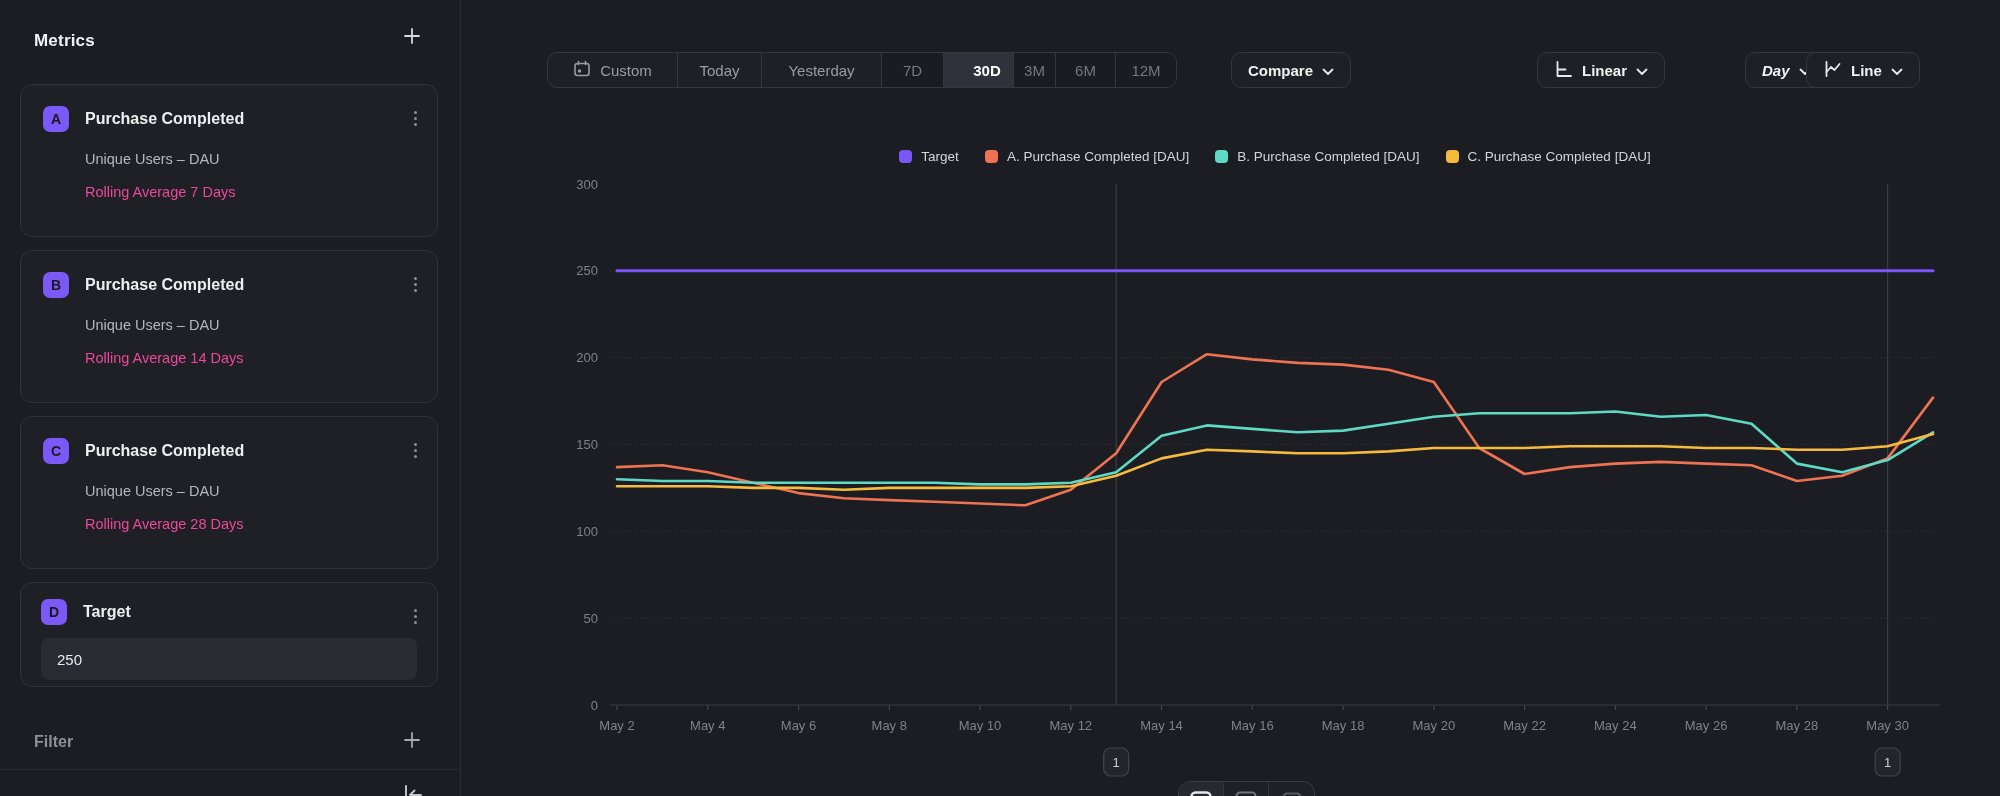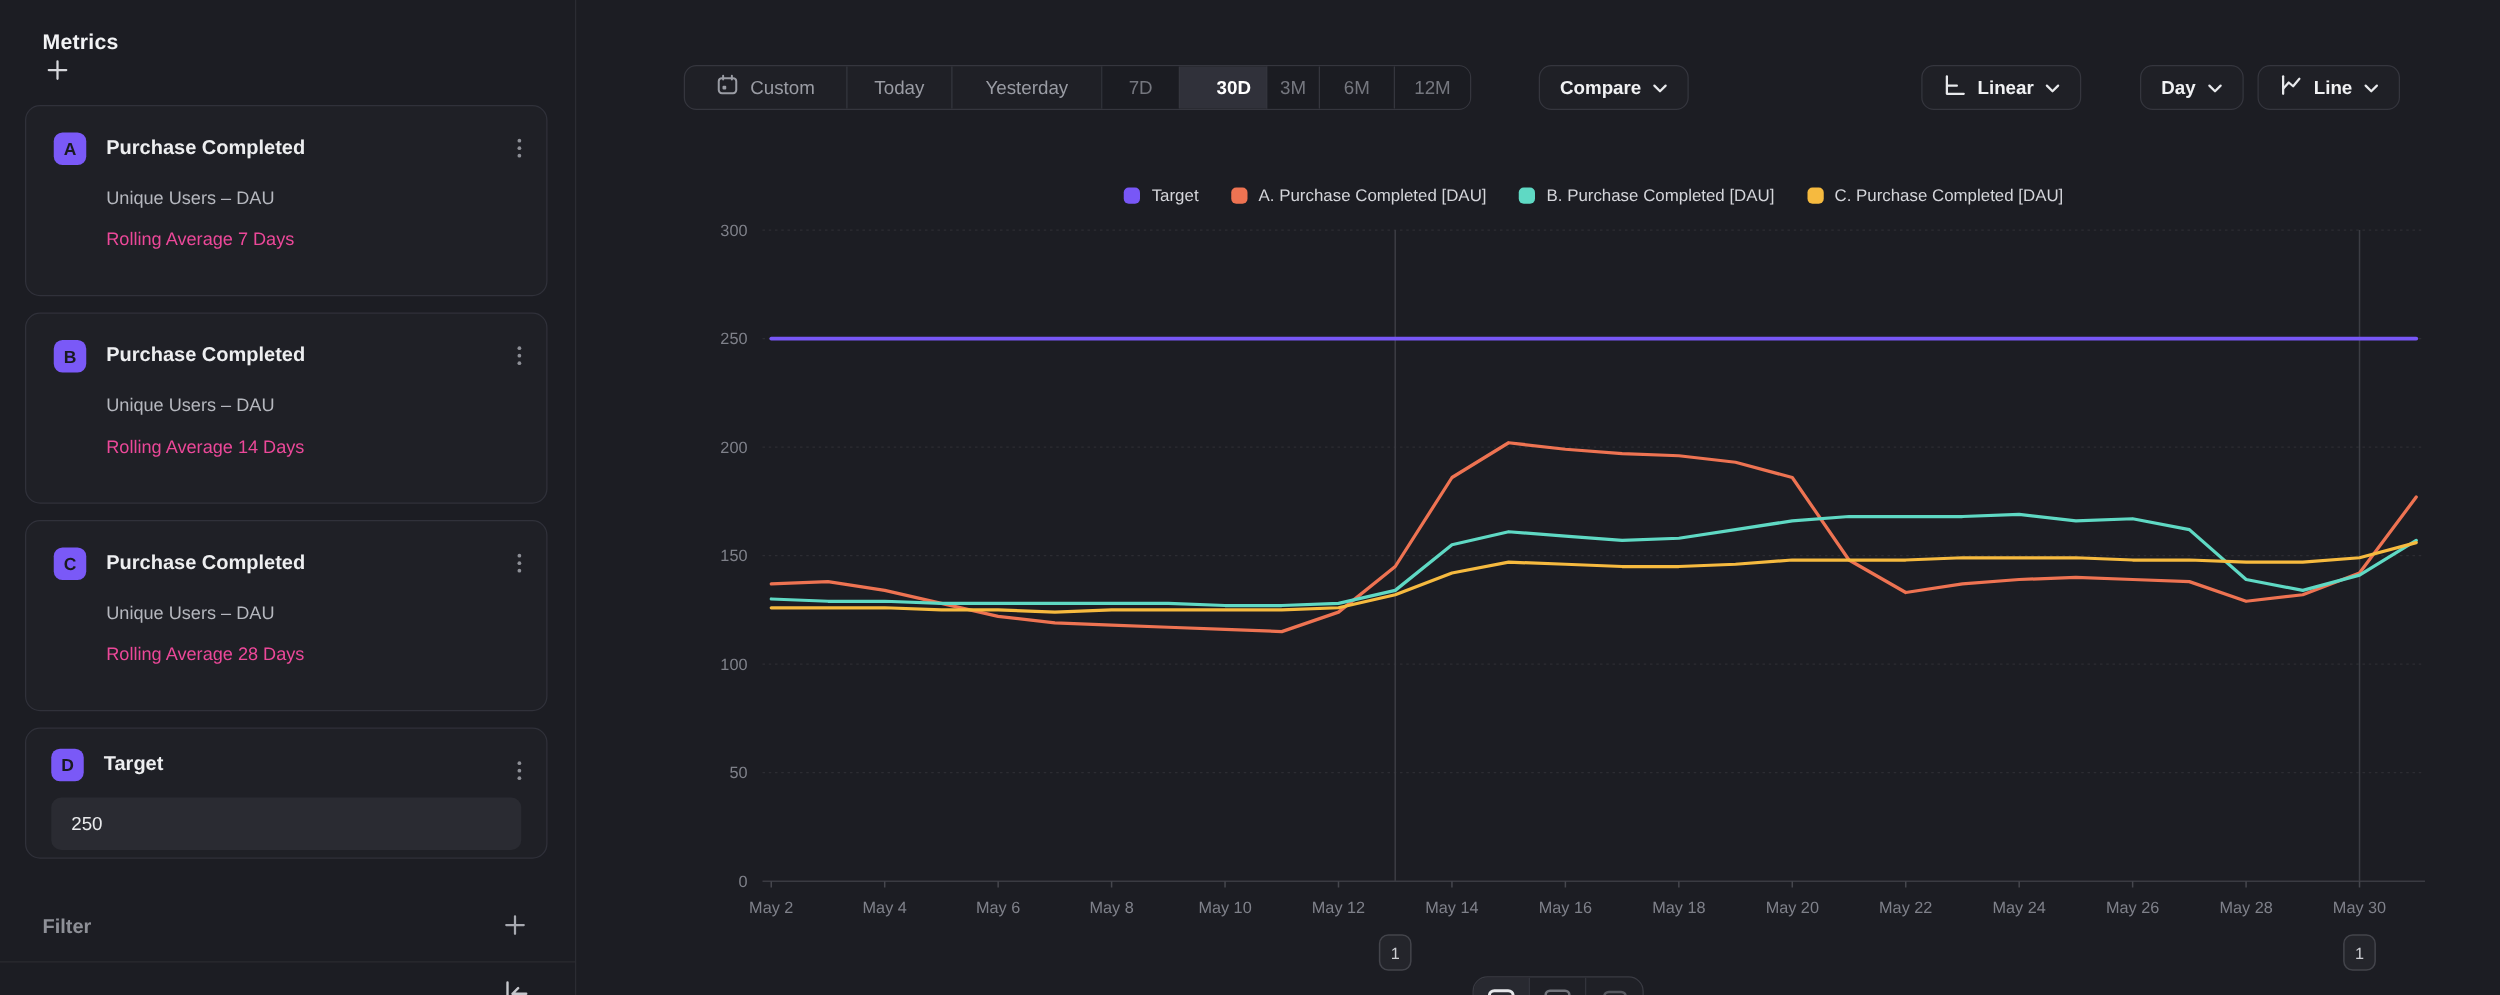--- a/index.html
+++ b/index.html
@@ -10,21 +10,21 @@
     color:#ecedef;
     position:relative;
   }
   
   .sidebar {
     position:absolute; left:0; top:0; width:461px; height:796px;
     border-right:1px solid #2b2c33; background:#1c1d23;
   }
   .sidebar-header {
     position:absolute; left:34px; right:36px; top:24px;
-    display:flex; align-items:flex-start; justify-content:space-between;flex-direction:column;
+    display:flex; align-items:flex-end; justify-content:space-between;
   }
   .sidebar-title { font-size:17px; font-weight:700; color:#f2f3f5; letter-spacing:.2px; }
   .icon-btn { background:none; border:none; cursor:pointer; display:flex; align-items:center; justify-content:center; padding:2px; }
   .cards { position:absolute; left:20px; top:84px; width:418px; display:flex; flex-direction:column; gap:13px; }
   .metric-card {
     background:#1f2026; border:1px solid #30313a; border-radius:12px;
     height:153px; padding:21px 22px; position:relative;
   }
   .card-head { display:flex; align-items:center; }
   .letter-badge {
@@ -231,21 +231,21 @@
         </svg>
     </span>
     <span>Linear</span>
     <span>
       <svg width="12" height="8" viewBox="0 0 12 8">
           <path d="M1.5 1.5 6 6l4.5-4.5" stroke="#e8e9ec" stroke-width="1.8" fill="none" stroke-linecap="round" stroke-linejoin="round"></path>
         </svg>
     </span>
   </button>
 
-  <button class="tool-btn" style="left:1251px;">
+  <button class="tool-btn" style="left:1284px;font-style:italic;">
     <span>Day</span>
     <span>
       <svg width="12" height="8" viewBox="0 0 12 8">
           <path d="M1.5 1.5 6 6l4.5-4.5" stroke="#e8e9ec" stroke-width="1.8" fill="none" stroke-linecap="round" stroke-linejoin="round"></path>
         </svg>
     </span>
   </button>
 
   <button class="tool-btn" style="left:1345px;text-align:center;">
     <span>

